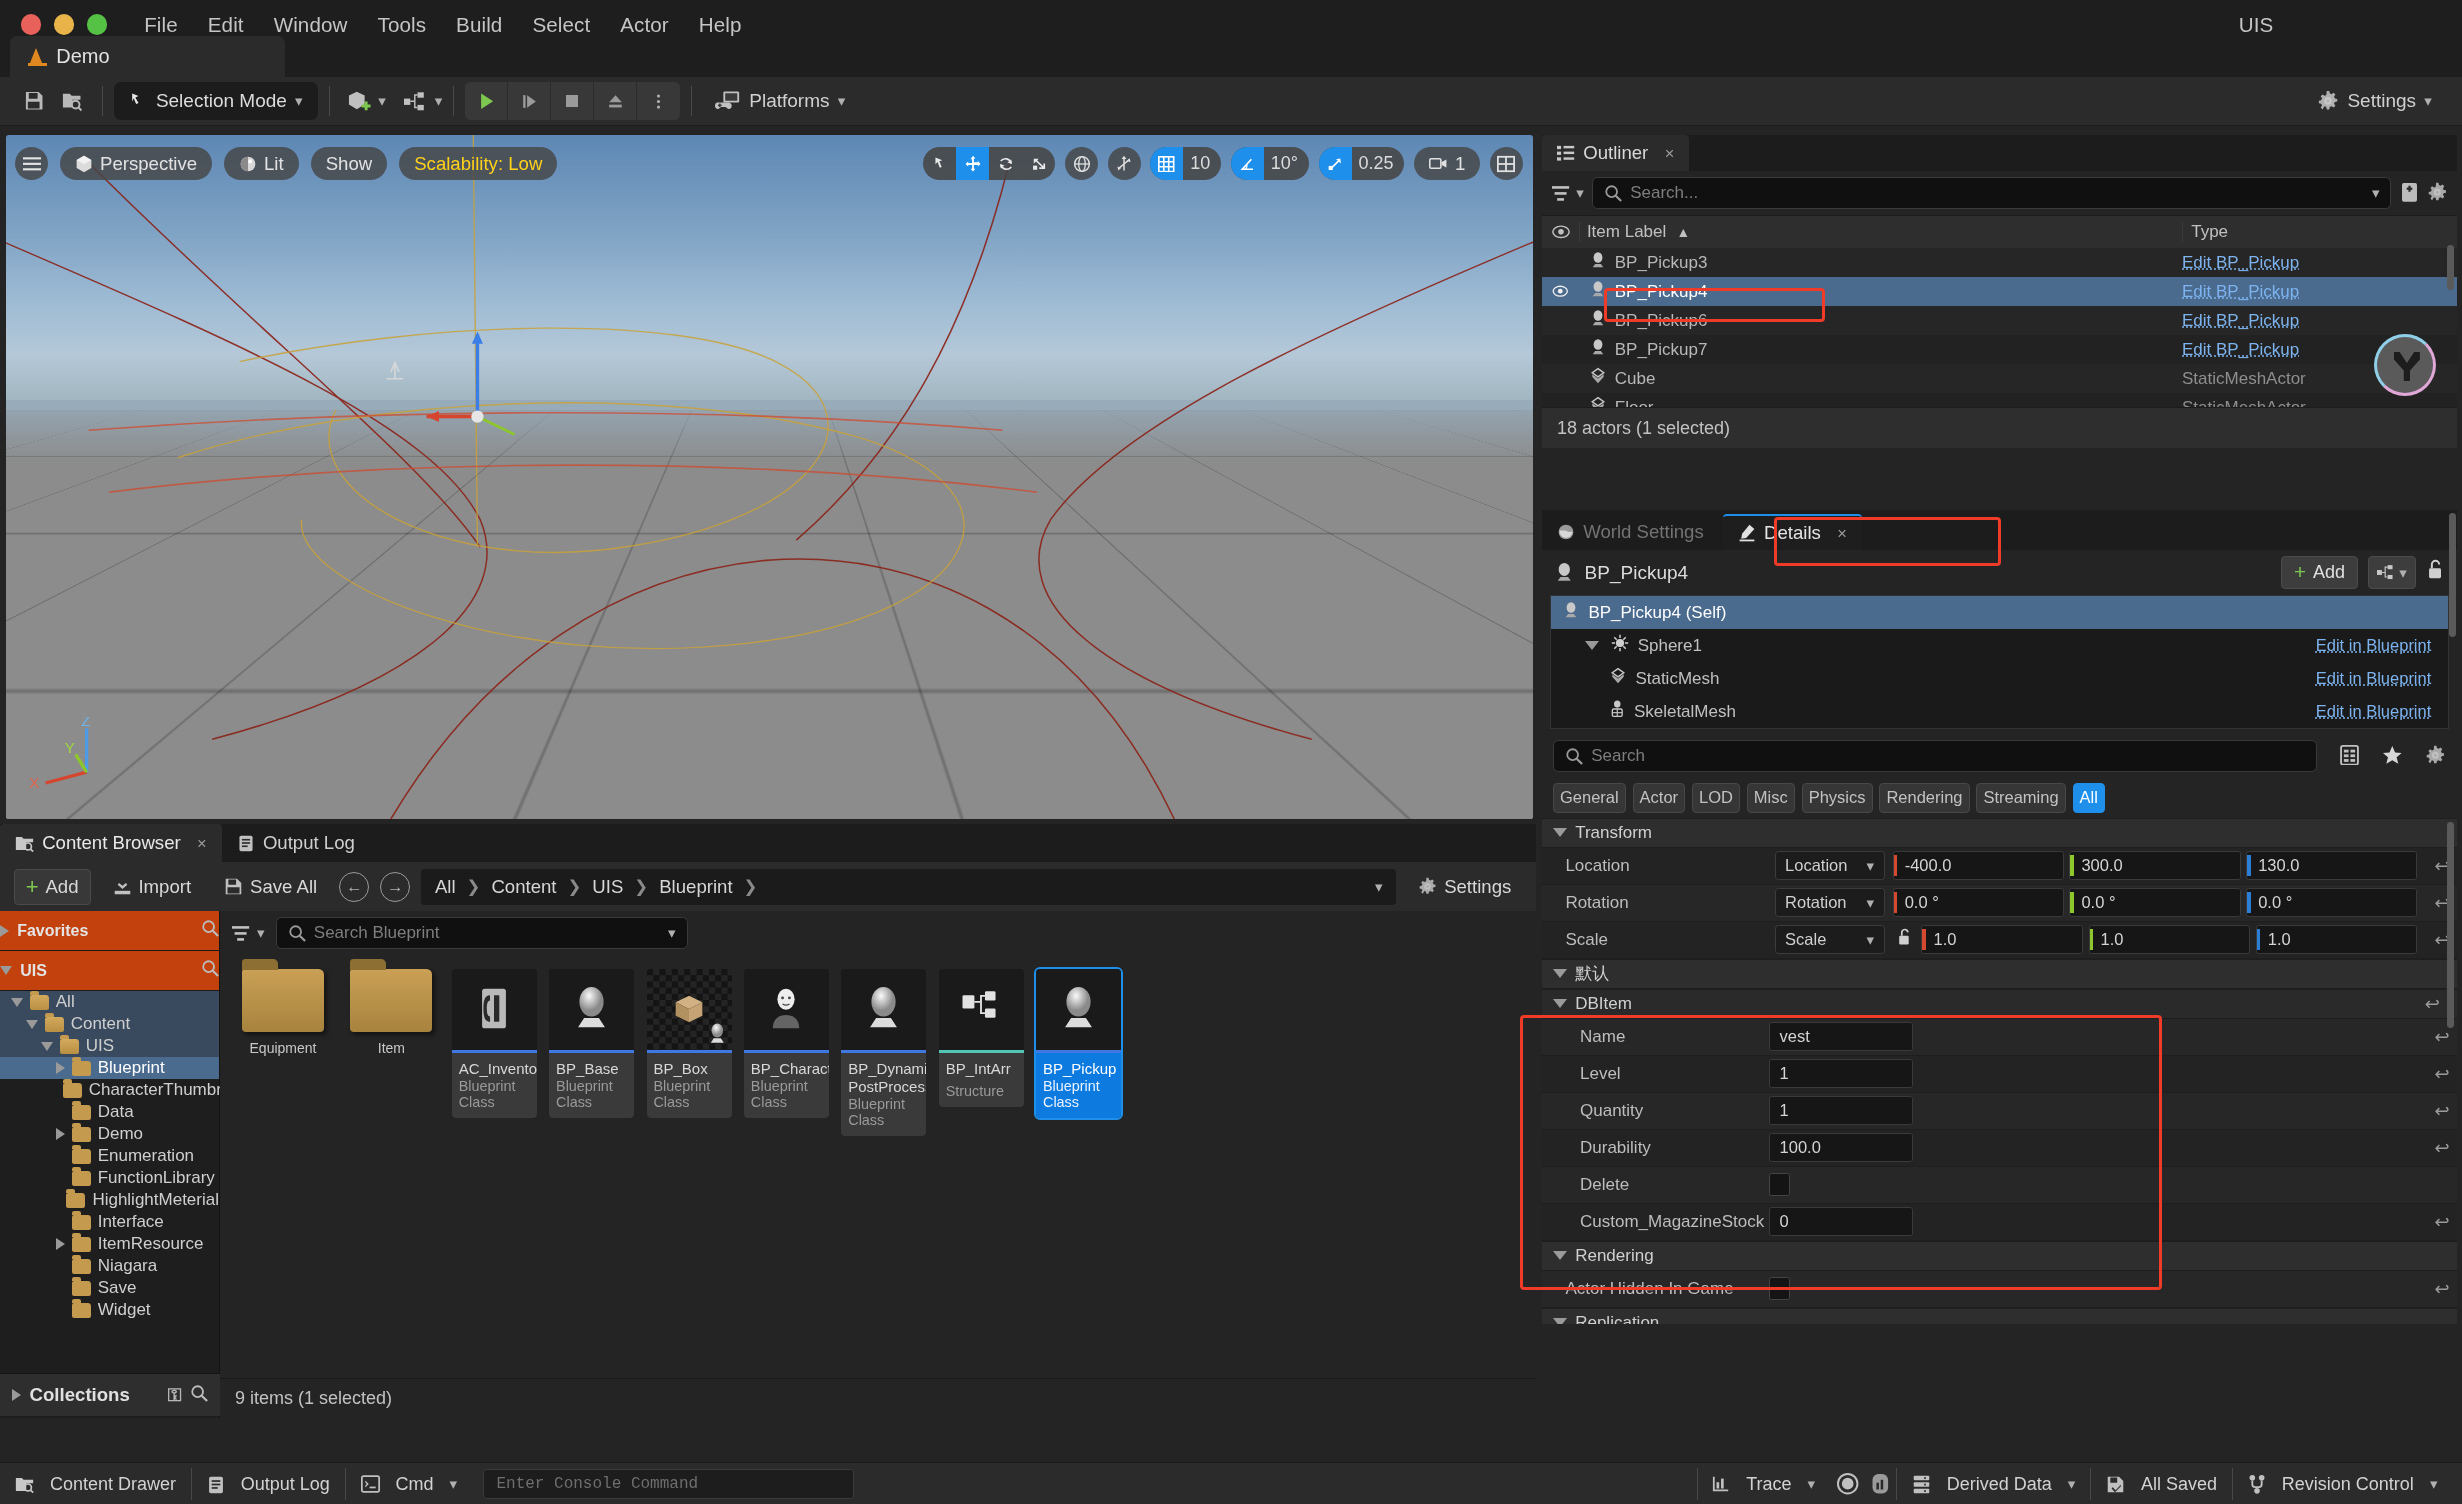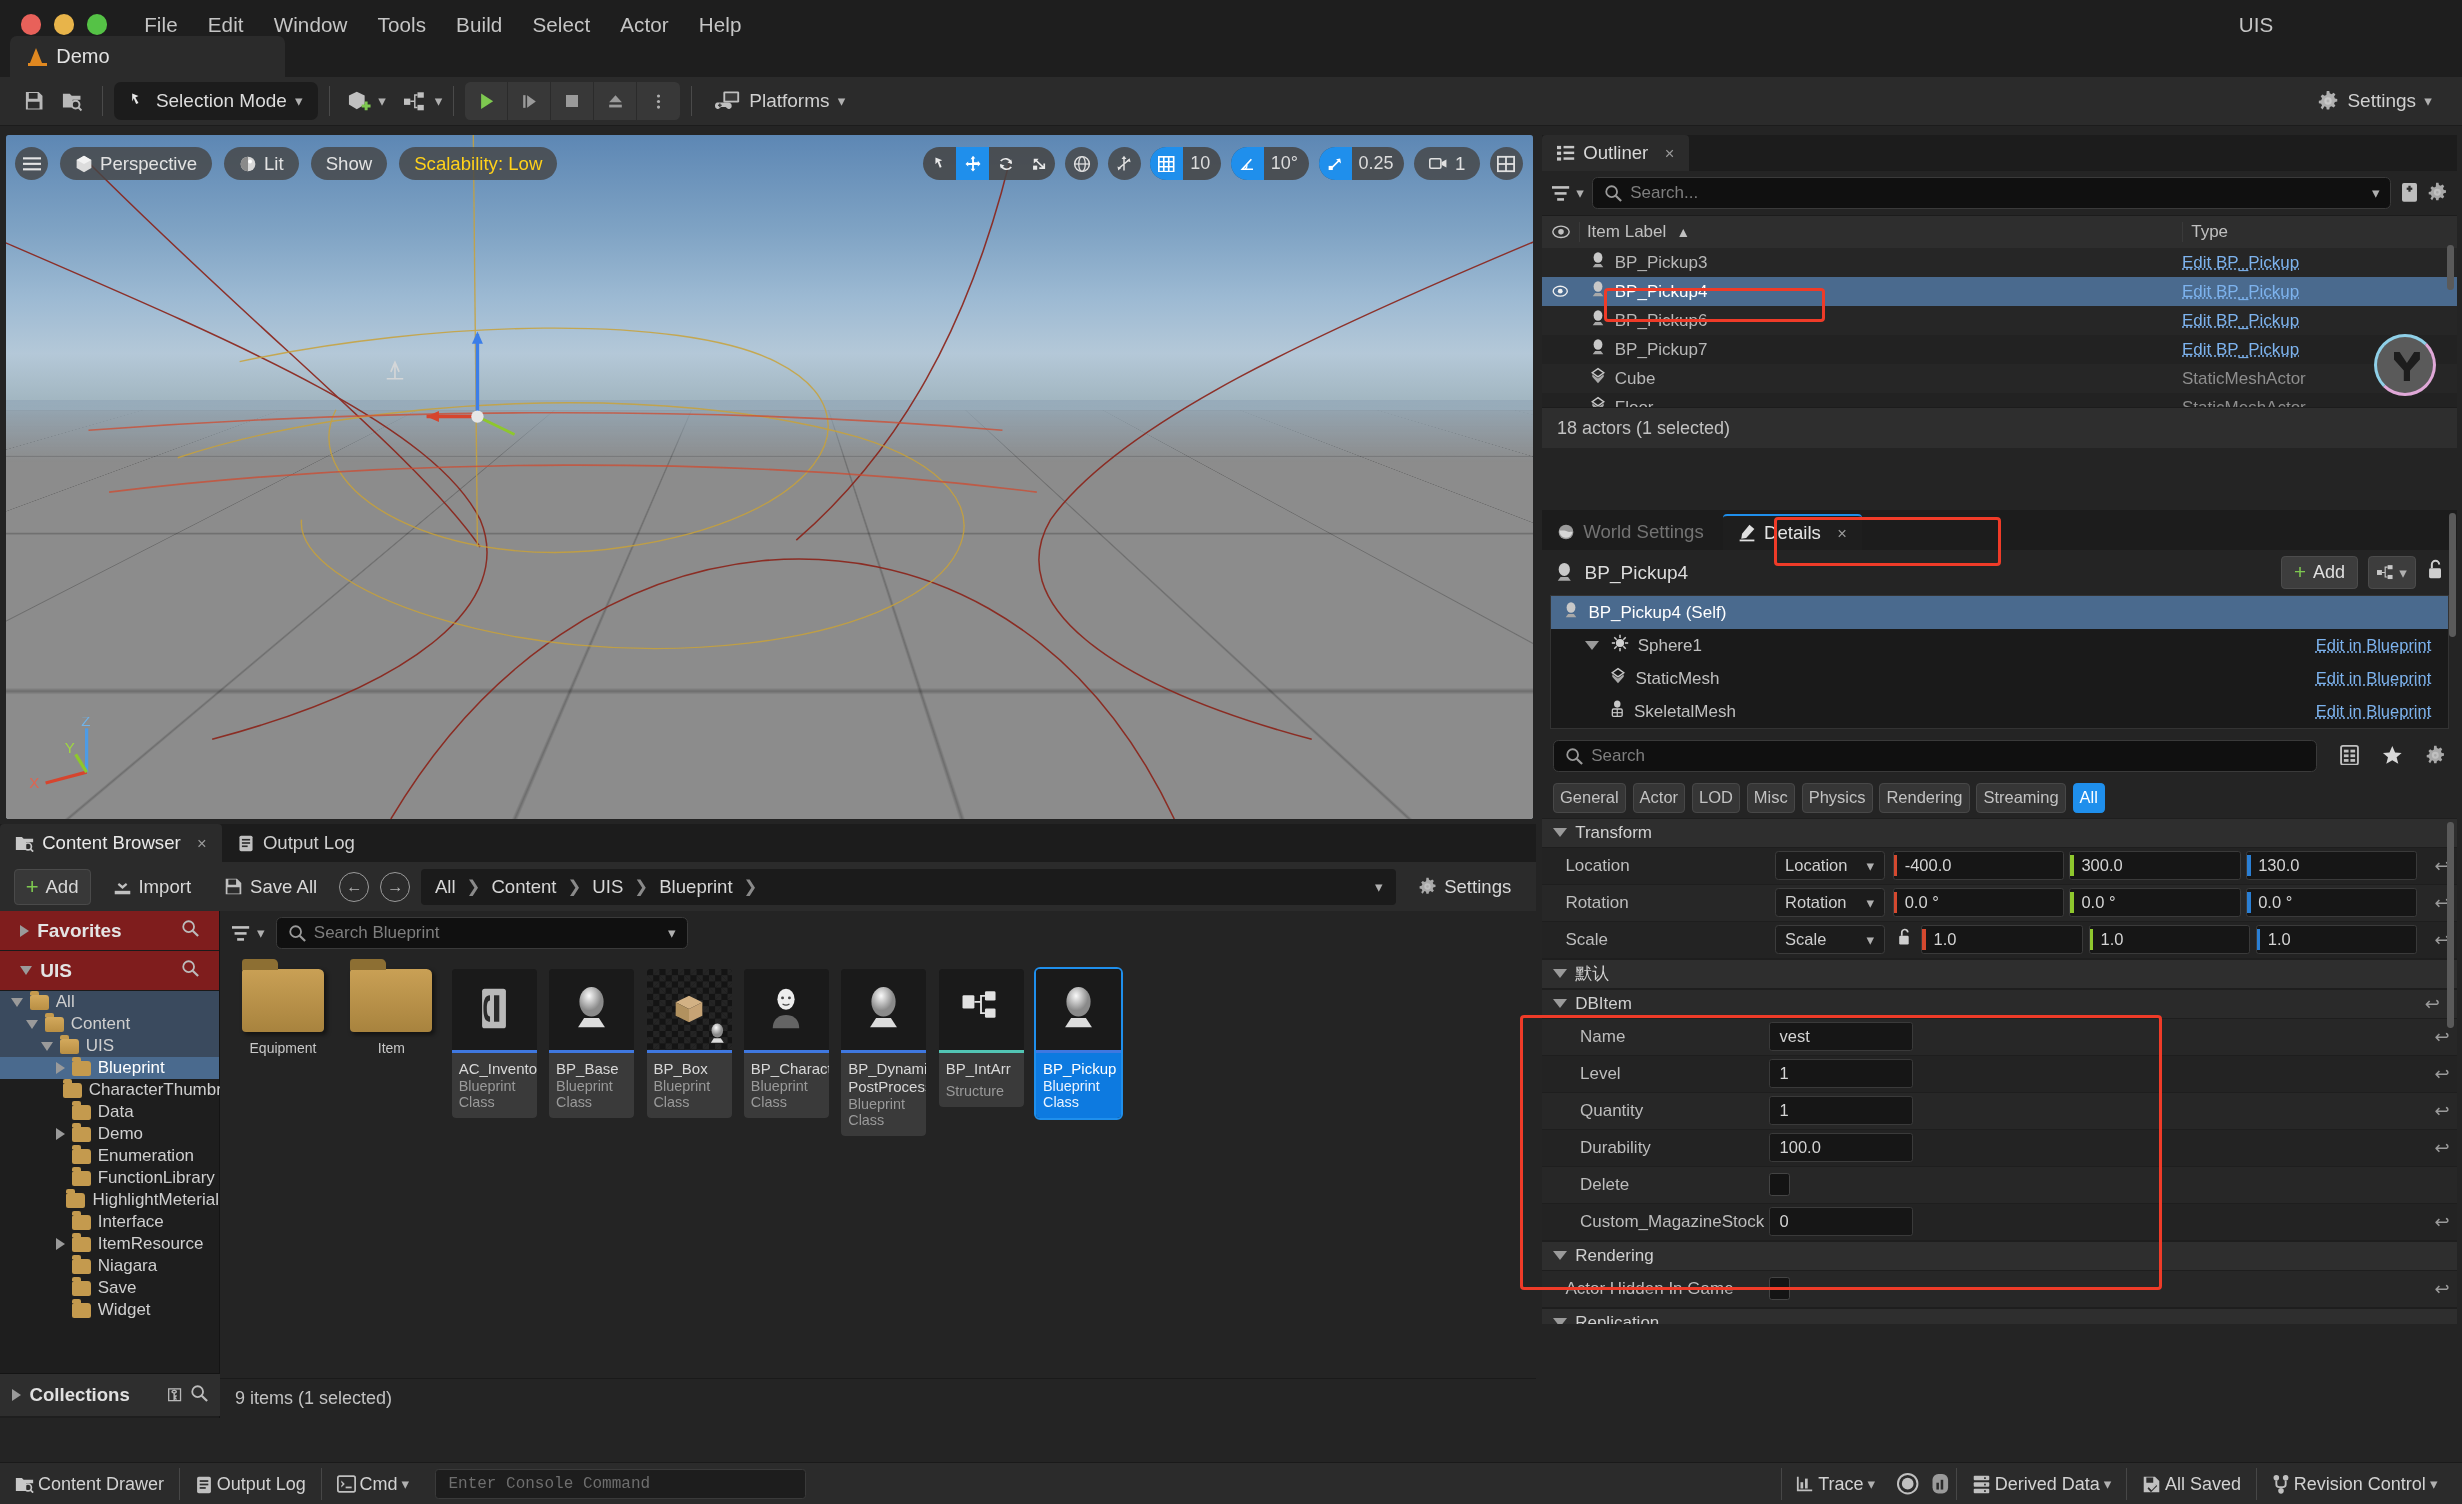--- a/index.html
+++ b/index.html
@@ -317,22 +317,22 @@
   }
   .crumb-bar {
     flex:1; height:36px; background:#1b1b1b; border-radius:4.1px;
     display:flex; align-items:center; padding:0 13.7px; gap:11px;
     font-size:18.6px; color:#d6d6d6;
   }
   .crumb-sep { color:#8a8a8a; font-size:16.5px; }
   .cb-body { display:flex; height:507px; }
   .cb-sidebar { width:220px; background:#1e1e1e; border-right:0.7px solid #141414; }
   .sb-head {
-    height:40px; background:#7f1d1d; display:flex; align-items:center;
-    padding:0 20px; font-size:19px; color:#e4e4e4; font-weight:bold; gap:8.2px;
+    height:40px; background:#c2410c; display:flex; align-items:center;
+    padding:0 0; font-size:16px; color:#e4e4e4; font-weight:bold; gap:8.2px;
     border-bottom:0.7px solid #1a1a1a;
   }
   .sb-head .mag { margin-left:auto; font-size:18px; color:#b8b8b8; }
   .tri-r { width:0;height:0;border-top:6.9px solid transparent;border-bottom:6.9px solid transparent;border-left:9px solid #9a9a9a; }
   .tri-d { width:0;height:0;border-left:6.9px solid transparent;border-right:6.9px solid transparent;border-top:9px solid #9a9a9a; }
   .tree-row {
     height:22px; display:flex; align-items:center; gap:6.9px; font-size:17px;
     color:#cfcfcf; cursor:pointer;
   }
   .tree-row.hl { background:#3a4a5e; }
@@ -392,21 +392,21 @@
     font-size:18.6px; color:#e0e0e0; font-weight:bold; border-top:0.7px solid #141414;
   }
   .collections .ic { margin-left:auto; font-size:18px; color:#b8b8b8; }
 
   
   .statusbar {
     position:absolute; left:0; bottom:0; width:2462px; height:43px;
     background:#2b2b2b; display:flex; align-items:center; border-top:0.7px solid #1a1a1a;
   }
   .sb-btn {
-    height:43px; display:flex; align-items:center; gap:4px; padding:0 15px;
+    height:43px; display:flex; align-items:center; gap:16px; padding:0 15px;
     font-size:18px; color:#d2d2d2; cursor:pointer;
   }
   .sb-div { width:0.7px; height:32px; background:#474747; }
   .console-in {
     flex:none; width:371px; height:30px; background:#1d1d1d; border:0.7px solid #3a3a3a;
     border-radius:3.4px; display:flex; align-items:center; padding-left:12.4px;
     font-family:"Liberation Mono", monospace; font-size:16px; color:#6e6e6e;
     margin-left:11px; cursor:text;
   }
   .sb-right { margin-left:auto; display:flex; align-items:center; }

